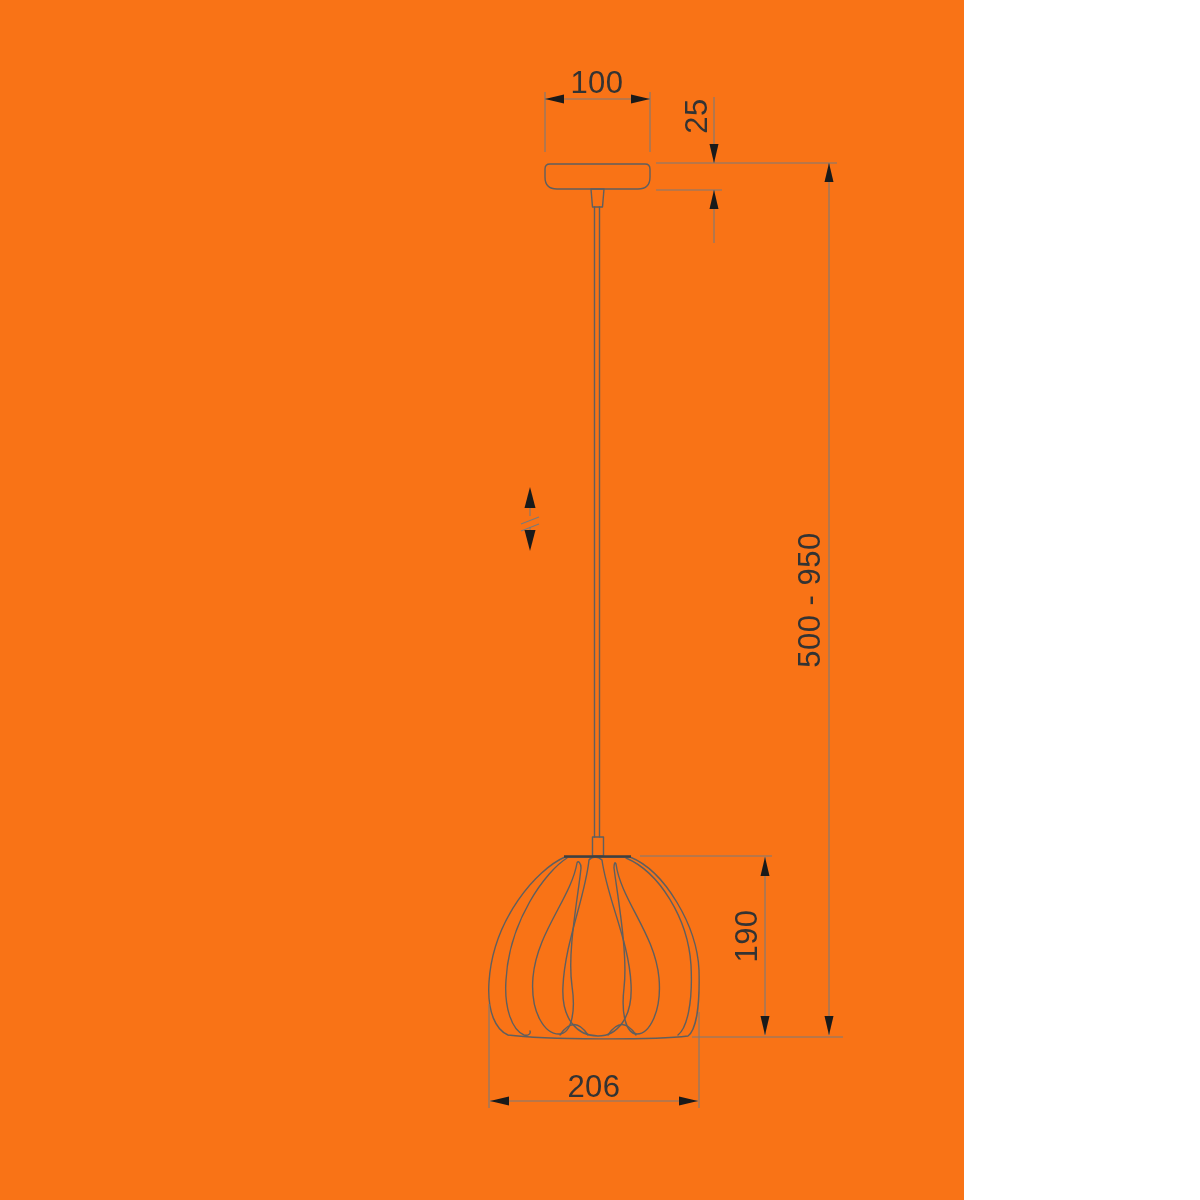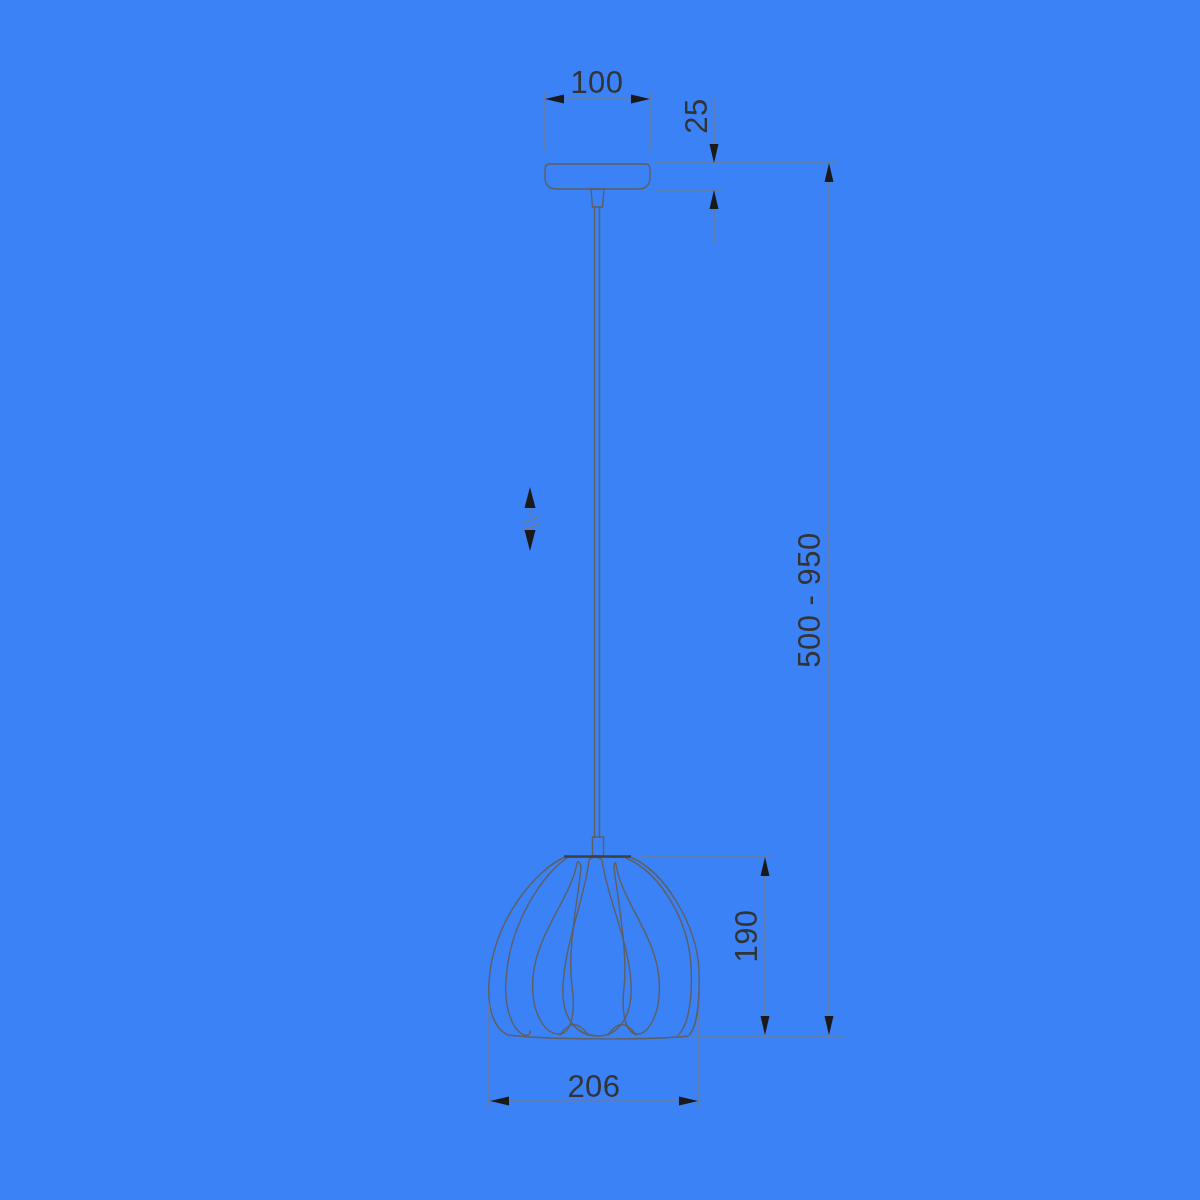--- a/index.html
+++ b/index.html
@@ -2,23 +2,23 @@
 <html><head>
 <meta charset="utf-8">
 <style>
   html, body {
     margin: 0;
     padding: 0;
     background: #ffffff;
   }
   .canvas {
     position: relative;
-    width: 1200px;
+    width: 964px;
     height: 1200px;
-    background: #3b82f6;
+    background: #f97316;
     overflow: hidden;
   }
   svg { display: block; }
   .dim-label {
     font-family: "Liberation Sans", sans-serif;
     font-size: 31px;
     font-weight: 400;
     letter-spacing: 0.5px;
   }
 </style>

